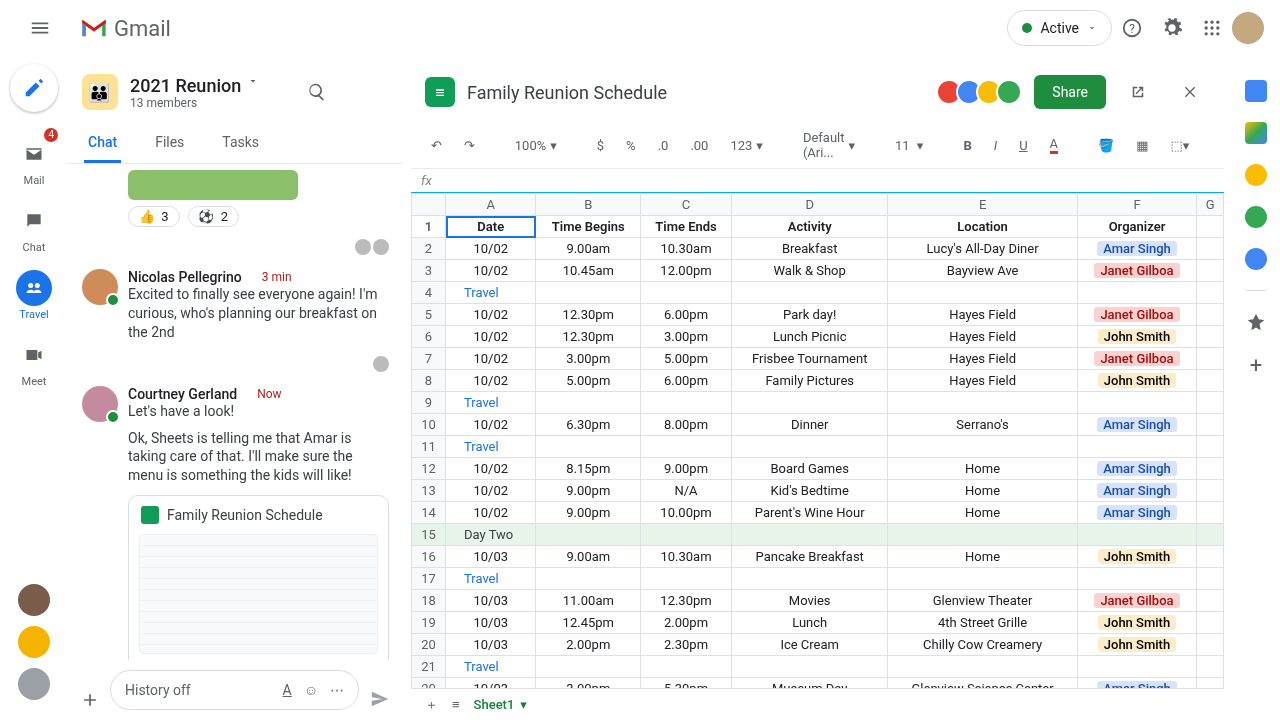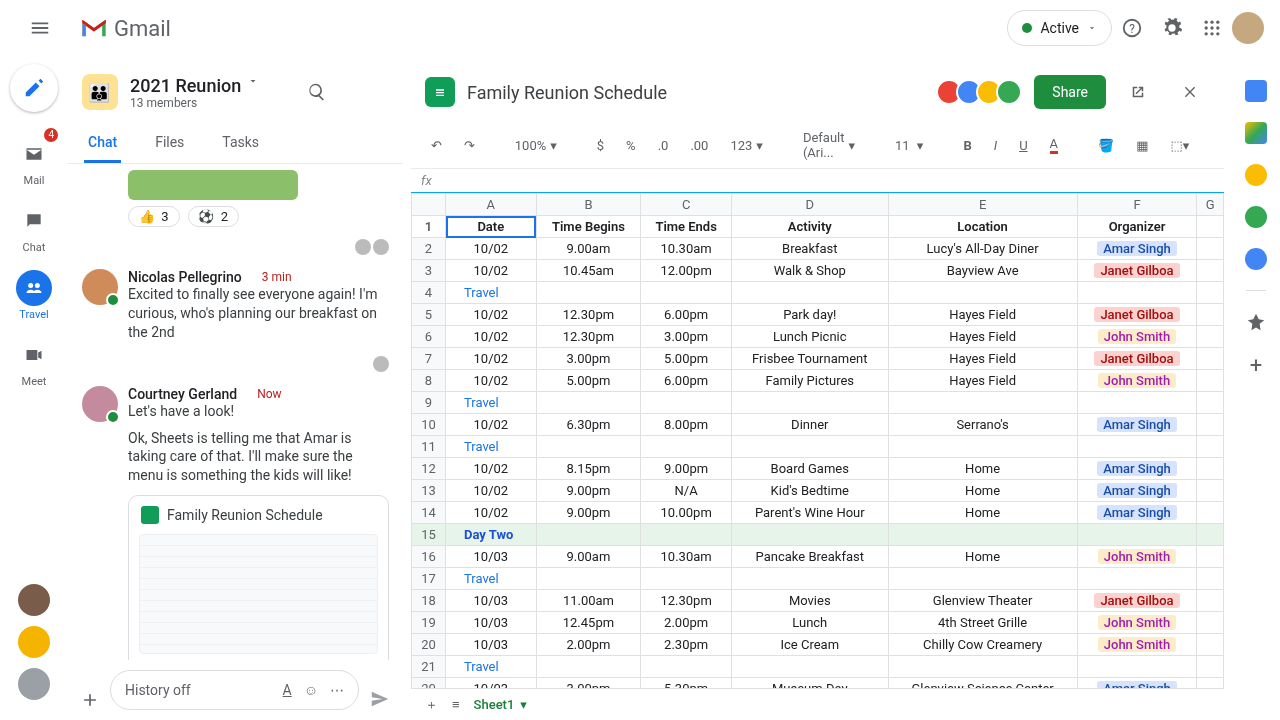--- a/index.html
+++ b/index.html
@@ -72,25 +72,25 @@
 .fx{display:flex;align-items:center;border-bottom:1px solid #0ea5e9;height:24px;padding:0 10px;font-style:italic;color:#888;font-size:13px}
 .grid{flex:1;overflow:auto;font-size:13px}
 table{border-collapse:collapse;width:100%}
 th,td{border:1px solid #e0e0e0;height:22px;text-align:center;padding:0 6px;white-space:nowrap}
 th{background:#f8f9fa;font-weight:normal;color:#5f6368;position:sticky;top:0}
 .rh{background:#f8f9fa;width:34px;color:#5f6368;text-align:center}
 tr.header-row td{font-weight:600;background:#fff}
 td.selected{outline:2px solid #1a73e8;outline-offset:-2px}
 .travel{color:#1a73e8;text-align:left;padding-left:18px}
 .daytwo td{background:#e6f4ea}
-.daytwo .lbl{color:#1d4ed8;text-align:left;padding-left:18px;font-weight:700}
+.daytwo .lbl{color:#404040;text-align:left;padding-left:18px;font-weight:400}
 .org{display:inline-block;padding:0 6px;border-radius:3px;font-weight:500}
 .c-amar{background:#d7e3fc;color:#174ea6}
 .c-janet{background:#fad2cf;color:#a50e0e}
-.c-john{background:#fdecc8;color:#a21caf}
+.c-john{background:#fdecc8;color:#000000}
 .sheet-tabs{display:flex;align-items:center;gap:14px;border-top:1px solid #e0e0e0;height:32px;padding:0 14px;color:#5f6368;font-size:13px}
 .sheet-tab{color:#188038;font-weight:500;display:flex;align-items:center;gap:6px}
 
 .rail{width:48px;display:flex;flex-direction:column;align-items:center;gap:20px;padding-top:24px}
 .rail-ic{width:22px;height:22px;border-radius:4px;cursor:pointer}
 </style>
 </head>
 <body>
 
 <div class="topbar">

